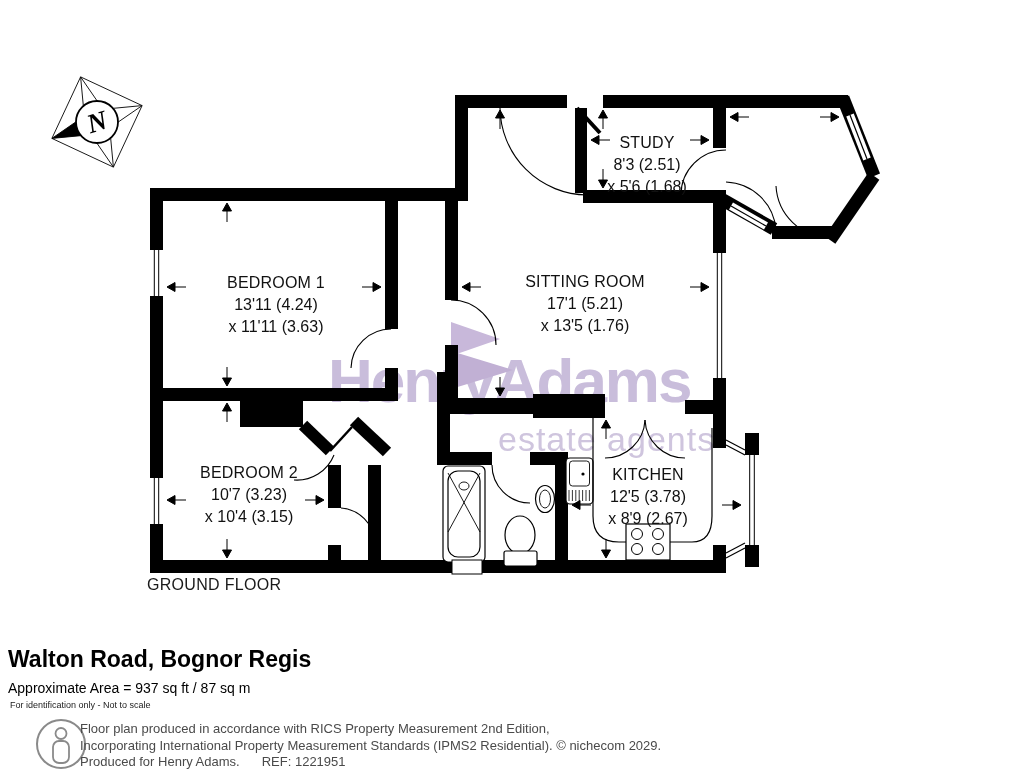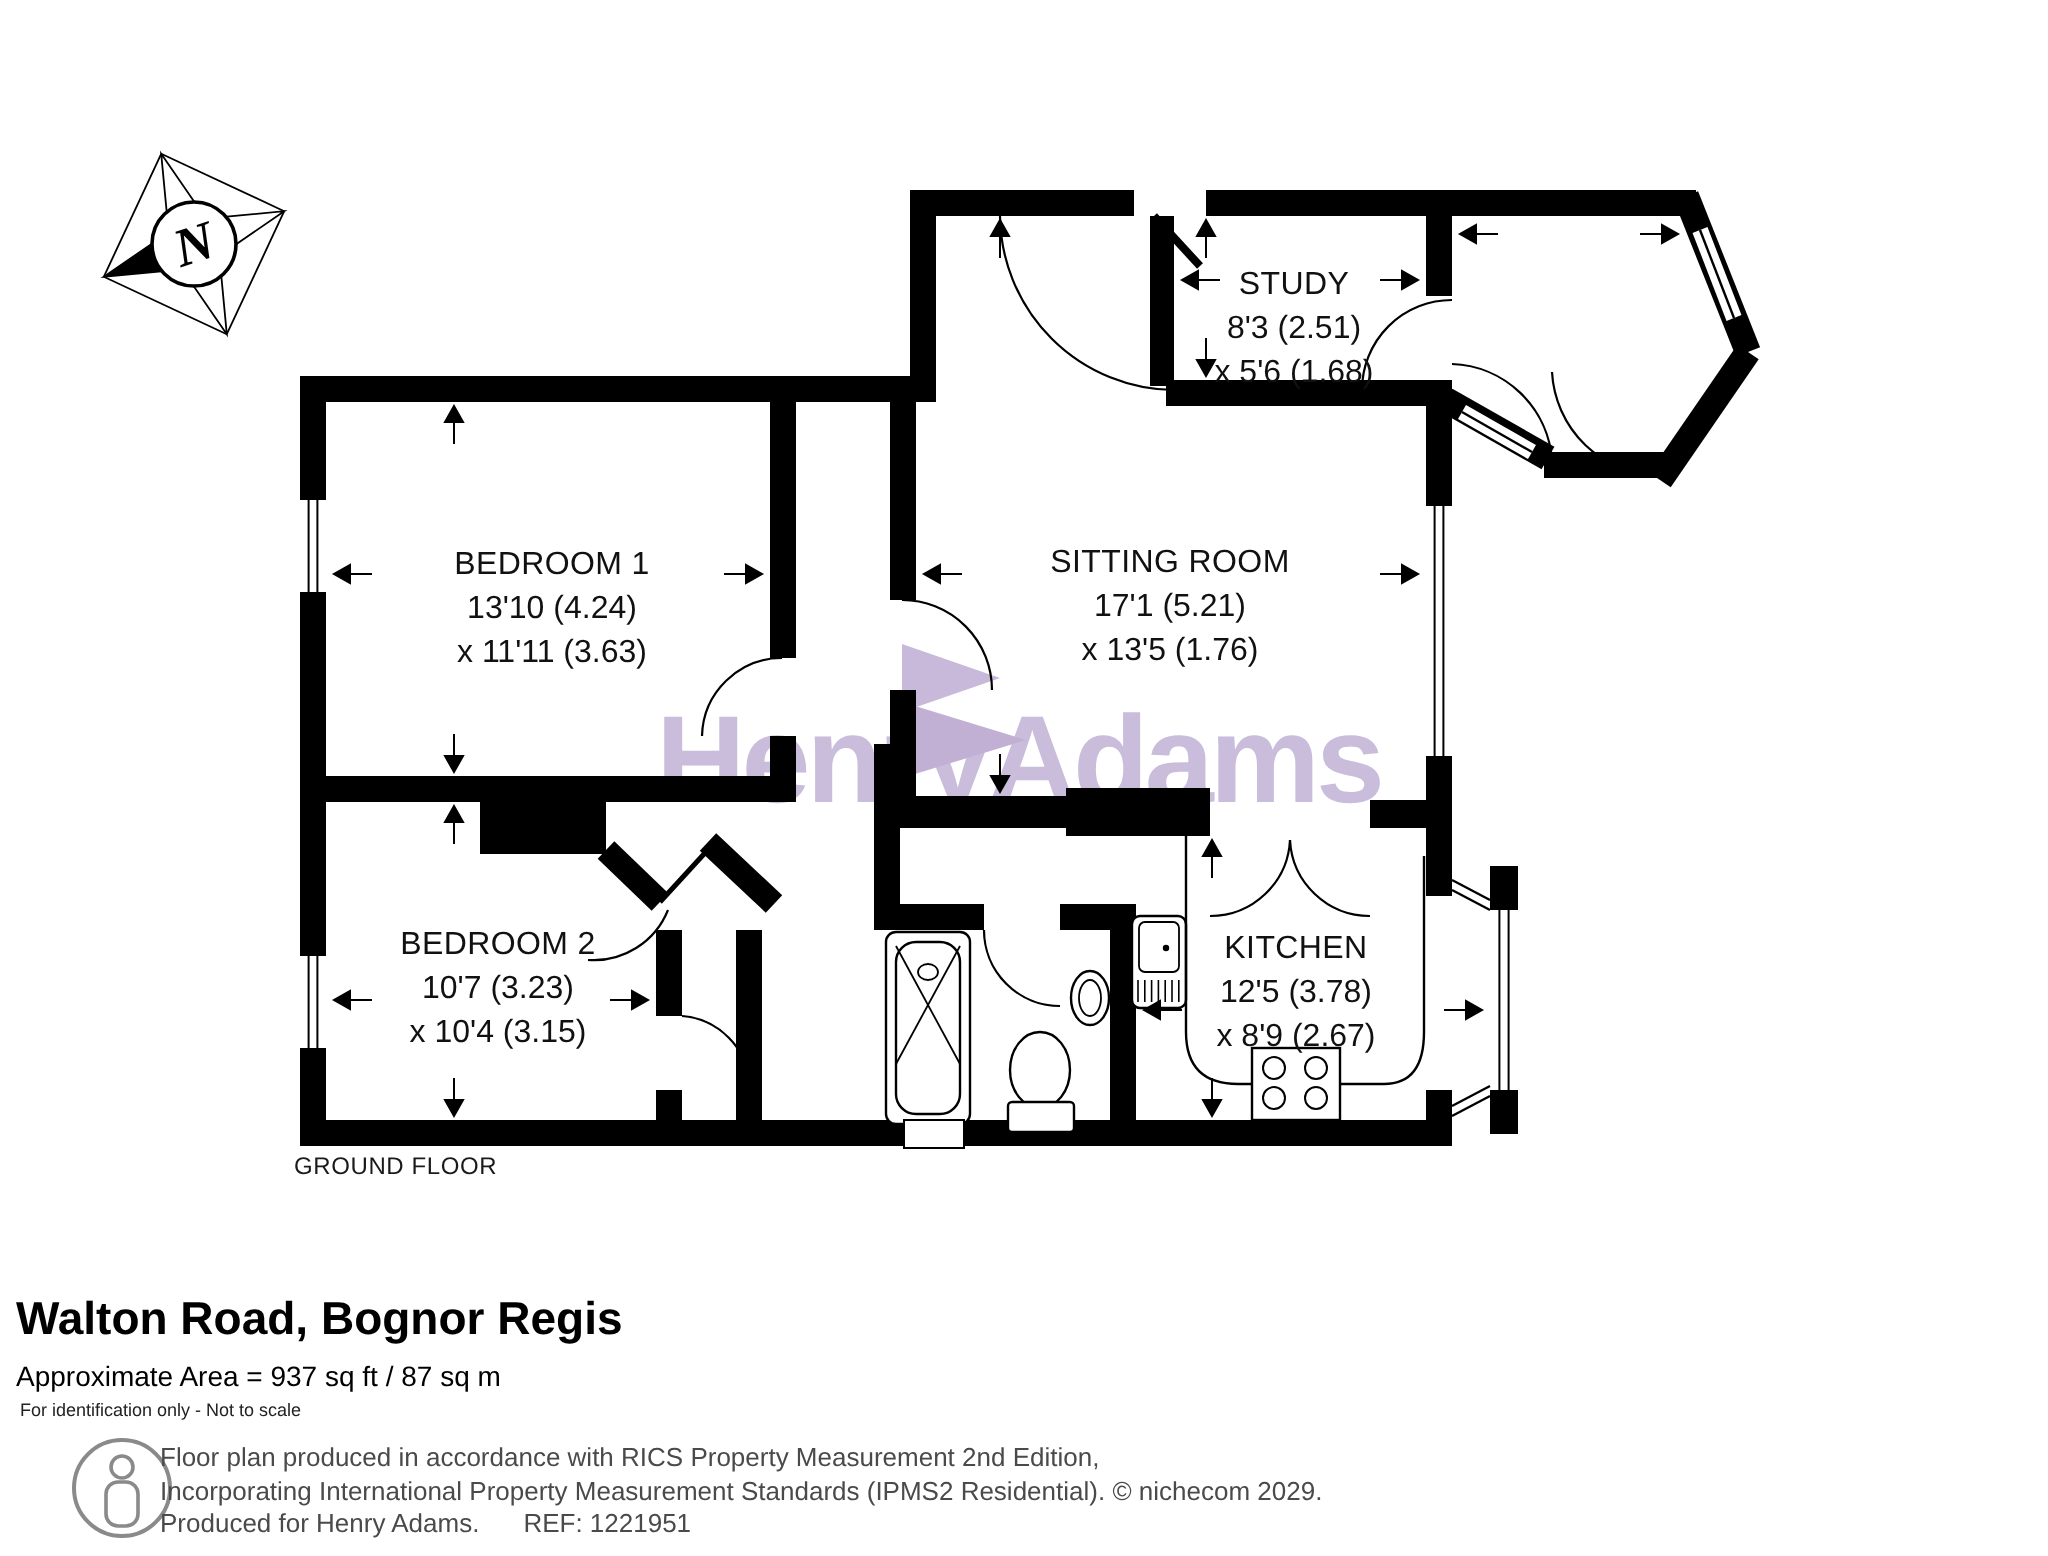--- a/index.html
+++ b/index.html
@@ -7,34 +7,35 @@
         font-family:"Liberation Sans",sans-serif;color:#111;}
   
   .wm-name{position:absolute;left:328px;top:350px;font-size:62px;font-weight:700;
            letter-spacing:-2px;color:#c9bddb;line-height:1;white-space:nowrap;}
   .wm-tag{position:absolute;left:498px;top:422px;font-size:34px;font-weight:400;
           letter-spacing:1px;color:#cfc5de;line-height:1;white-space:nowrap;}
   .plan-svg{position:absolute;left:0;top:0;}
   .room-label{position:absolute;width:180px;margin-left:-90px;text-align:center;
               font-size:16px;line-height:1.36;color:#111;}
   .room-label .rname{letter-spacing:.2px;}
-  .floor-label{position:absolute;left:147px;top:576px;font-size:12px;color:#1a1a1a;letter-spacing:.3px;}
+  .floor-label{position:absolute;left:147px;top:576px;font-size:16px;color:#1a1a1a;letter-spacing:.3px;}
   .title{position:absolute;left:8px;top:646px;font-size:23px;font-weight:700;color:#000;}
   .area{position:absolute;left:8px;top:680px;font-size:14px;font-weight:400;color:#000;}
   .disclaimer{position:absolute;left:10px;top:700px;font-size:9px;color:#222;}
   .footer-text{position:absolute;left:80px;top:721px;font-size:13px;line-height:1.28;color:#4a4a4a;}
   .footer-text .ref{margin-left:22px;}
   .footer-icon{position:absolute;left:34px;top:717px;}
 </style>
 </head>
 <body>
 
 <div class="page">
 
   <div class="wm-name">HenryAdams</div>
+  <div class="wm-tag">estate agents</div>
 
   <svg class="plan-svg" width="1024" height="778" viewBox="0 0 1024 778">
 
     <g>
       <polygon points="451,322 451,356 500,339" fill="#c8b8da"></polygon>
       <polygon points="451,351 451,389 513,370" fill="#c1b0d4"></polygon>
     </g>
 
     <g stroke="#000" stroke-width="0.9" fill="none">
       <line x1="80.6" y1="76.9" x2="142.1" y2="105.6"></line>
@@ -216,21 +217,21 @@
         <line x1="606" y1="550" x2="606" y2="539"></line>
       <path d="M 580,500.5 L 580,509.5 L 572,505 Z"></path>
         <line x1="580" y1="505" x2="591" y2="505"></line>
       <path d="M 733,500.5 L 733,509.5 L 741,505 Z"></path>
         <line x1="733" y1="505" x2="722" y2="505"></line>
     </g>
   </svg>
 
   <div class="room-label" style="left:276px;top:272px;">
     <div class="rname">BEDROOM 1</div>
-    <div>13'10 (4.24)</div>
+    <div>13'11 (4.24)</div>
     <div>x 11'11 (3.63)</div>
   </div>
   <div class="room-label" style="left:249px;top:462px;">
     <div class="rname">BEDROOM 2</div>
     <div>10'7 (3.23)</div>
     <div>x 10'4 (3.15)</div>
   </div>
   <div class="room-label" style="left:585px;top:271px;">
     <div class="rname">SITTING ROOM</div>
     <div>17'1 (5.21)</div>

